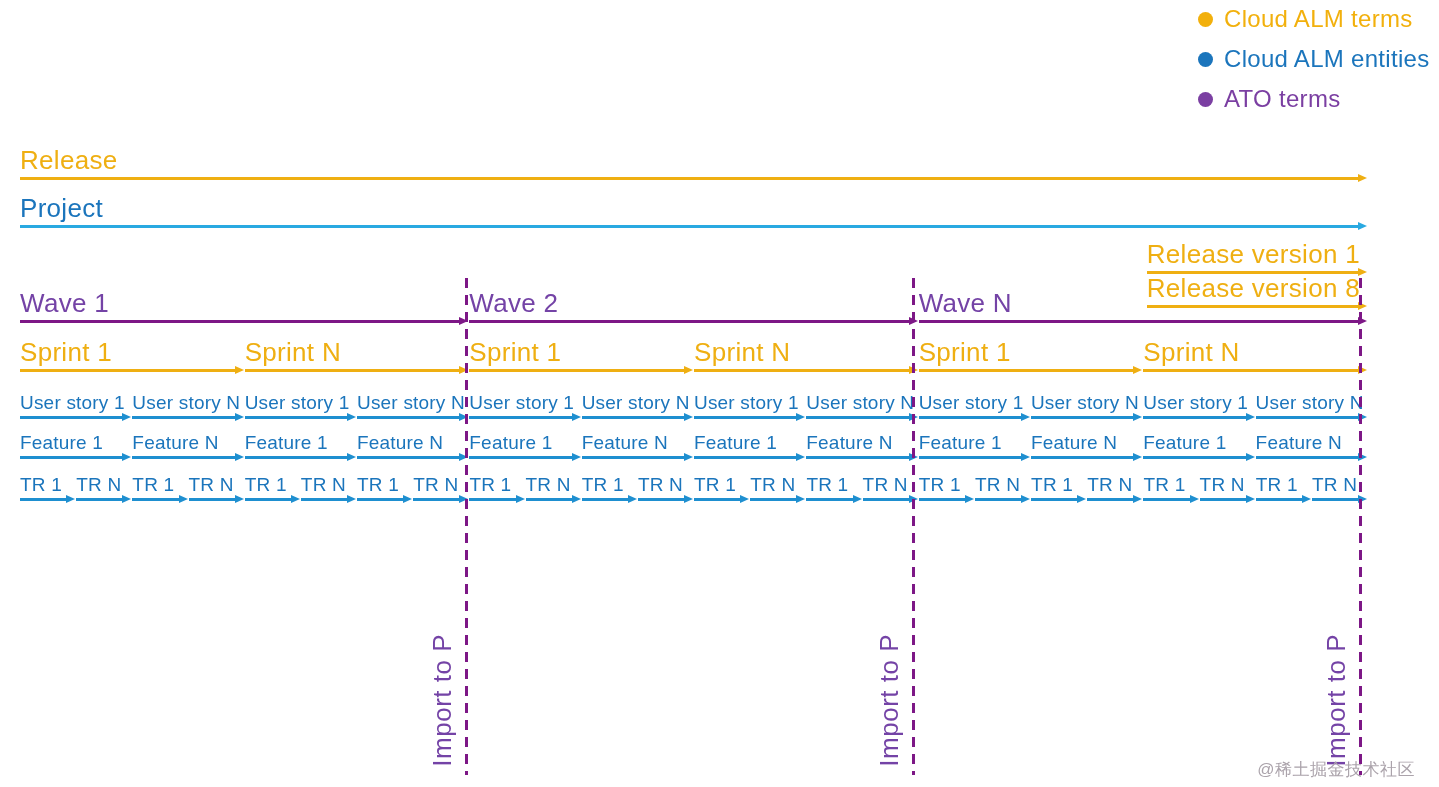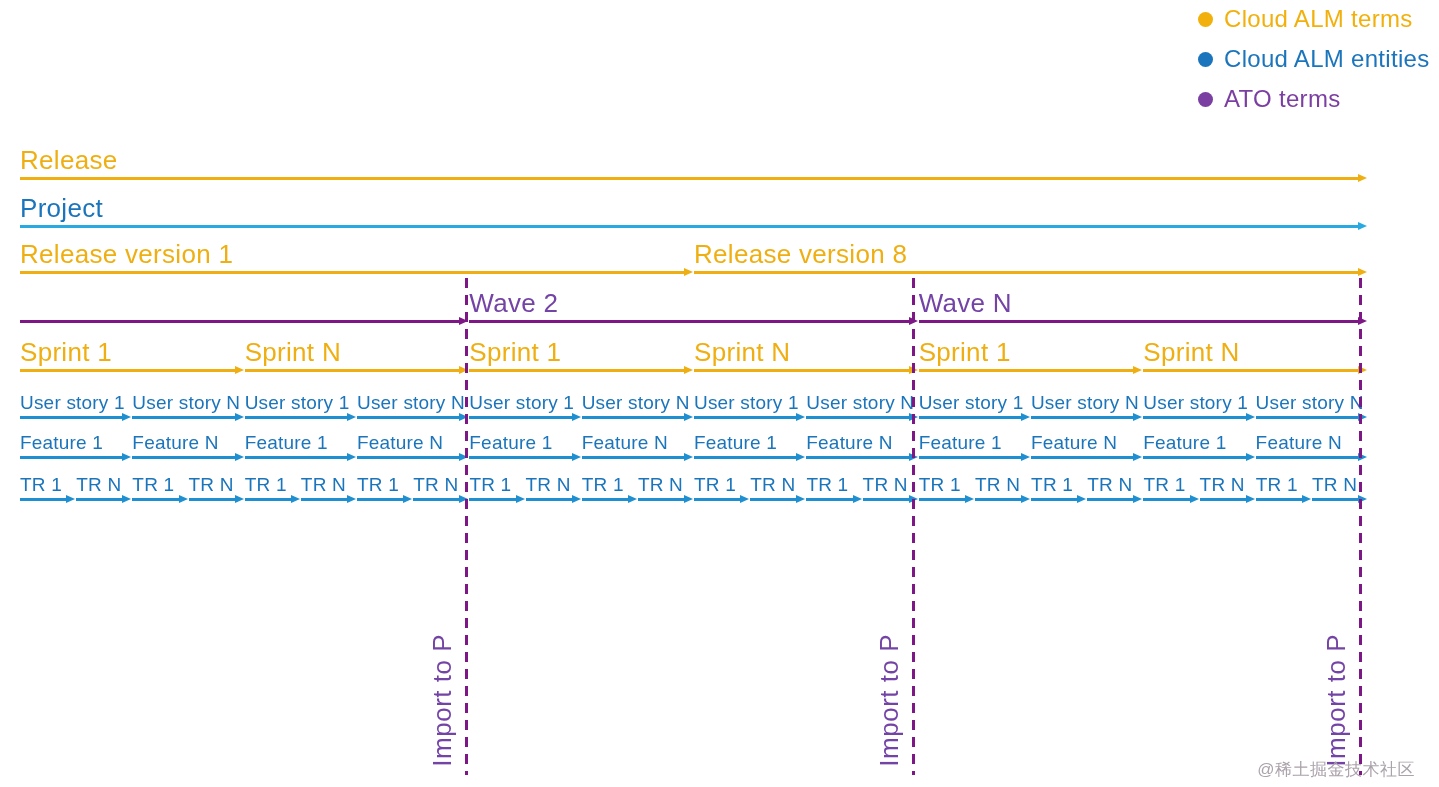--- a/index.html
+++ b/index.html
@@ -40,21 +40,21 @@
     border-left:9px solid var(--line);
   }
 
   .row-yellow  { --text:#EFAF12; --line:#EFAF12; }
   .row-project { --text:#1B75BC; --line:#29A9E1; }
   .row-blue    { --text:#1B75BC; --line:#1E8FD0; }
   .row-purple  { --text:#7443A6; --line:#7D1786; }
 
   .row-release  { top:146px; }
   .row-proj-pos { top:194px; }
-  .row-rv       { top:240px; }
+  .row-rv       { top:240px;flex-direction:column; }
   .row-wave     { top:289px; }
   .row-sprint   { top:338px; }
   .row-us       { top:393px; }
   .row-feature  { top:433px; }
   .row-tr       { top:475px; }
 
   
   .markers { position:absolute; left:20px; top:278px; width:1340px; height:497px; pointer-events:none; }
   .marker { position:absolute; top:0; width:3px; height:100%; margin-left:-1.5px; }
   .marker:nth-of-type(1) { left:33.333%; }
@@ -123,20 +123,21 @@
       <div class="seg">
         <span class="seg-label">Release version 8</span>
         <div class="seg-line"></div>
       </div>
 
     </div>
 
   <div class="row row-big row-purple row-wave">
 
       <div class="seg">
+        <span class="seg-label">Wave 1</span>
         <div class="seg-line"></div>
       </div>
 
       <div class="seg">
         <span class="seg-label">Wave 2</span>
         <div class="seg-line"></div>
       </div>
 
       <div class="seg">
         <span class="seg-label">Wave N</span>

